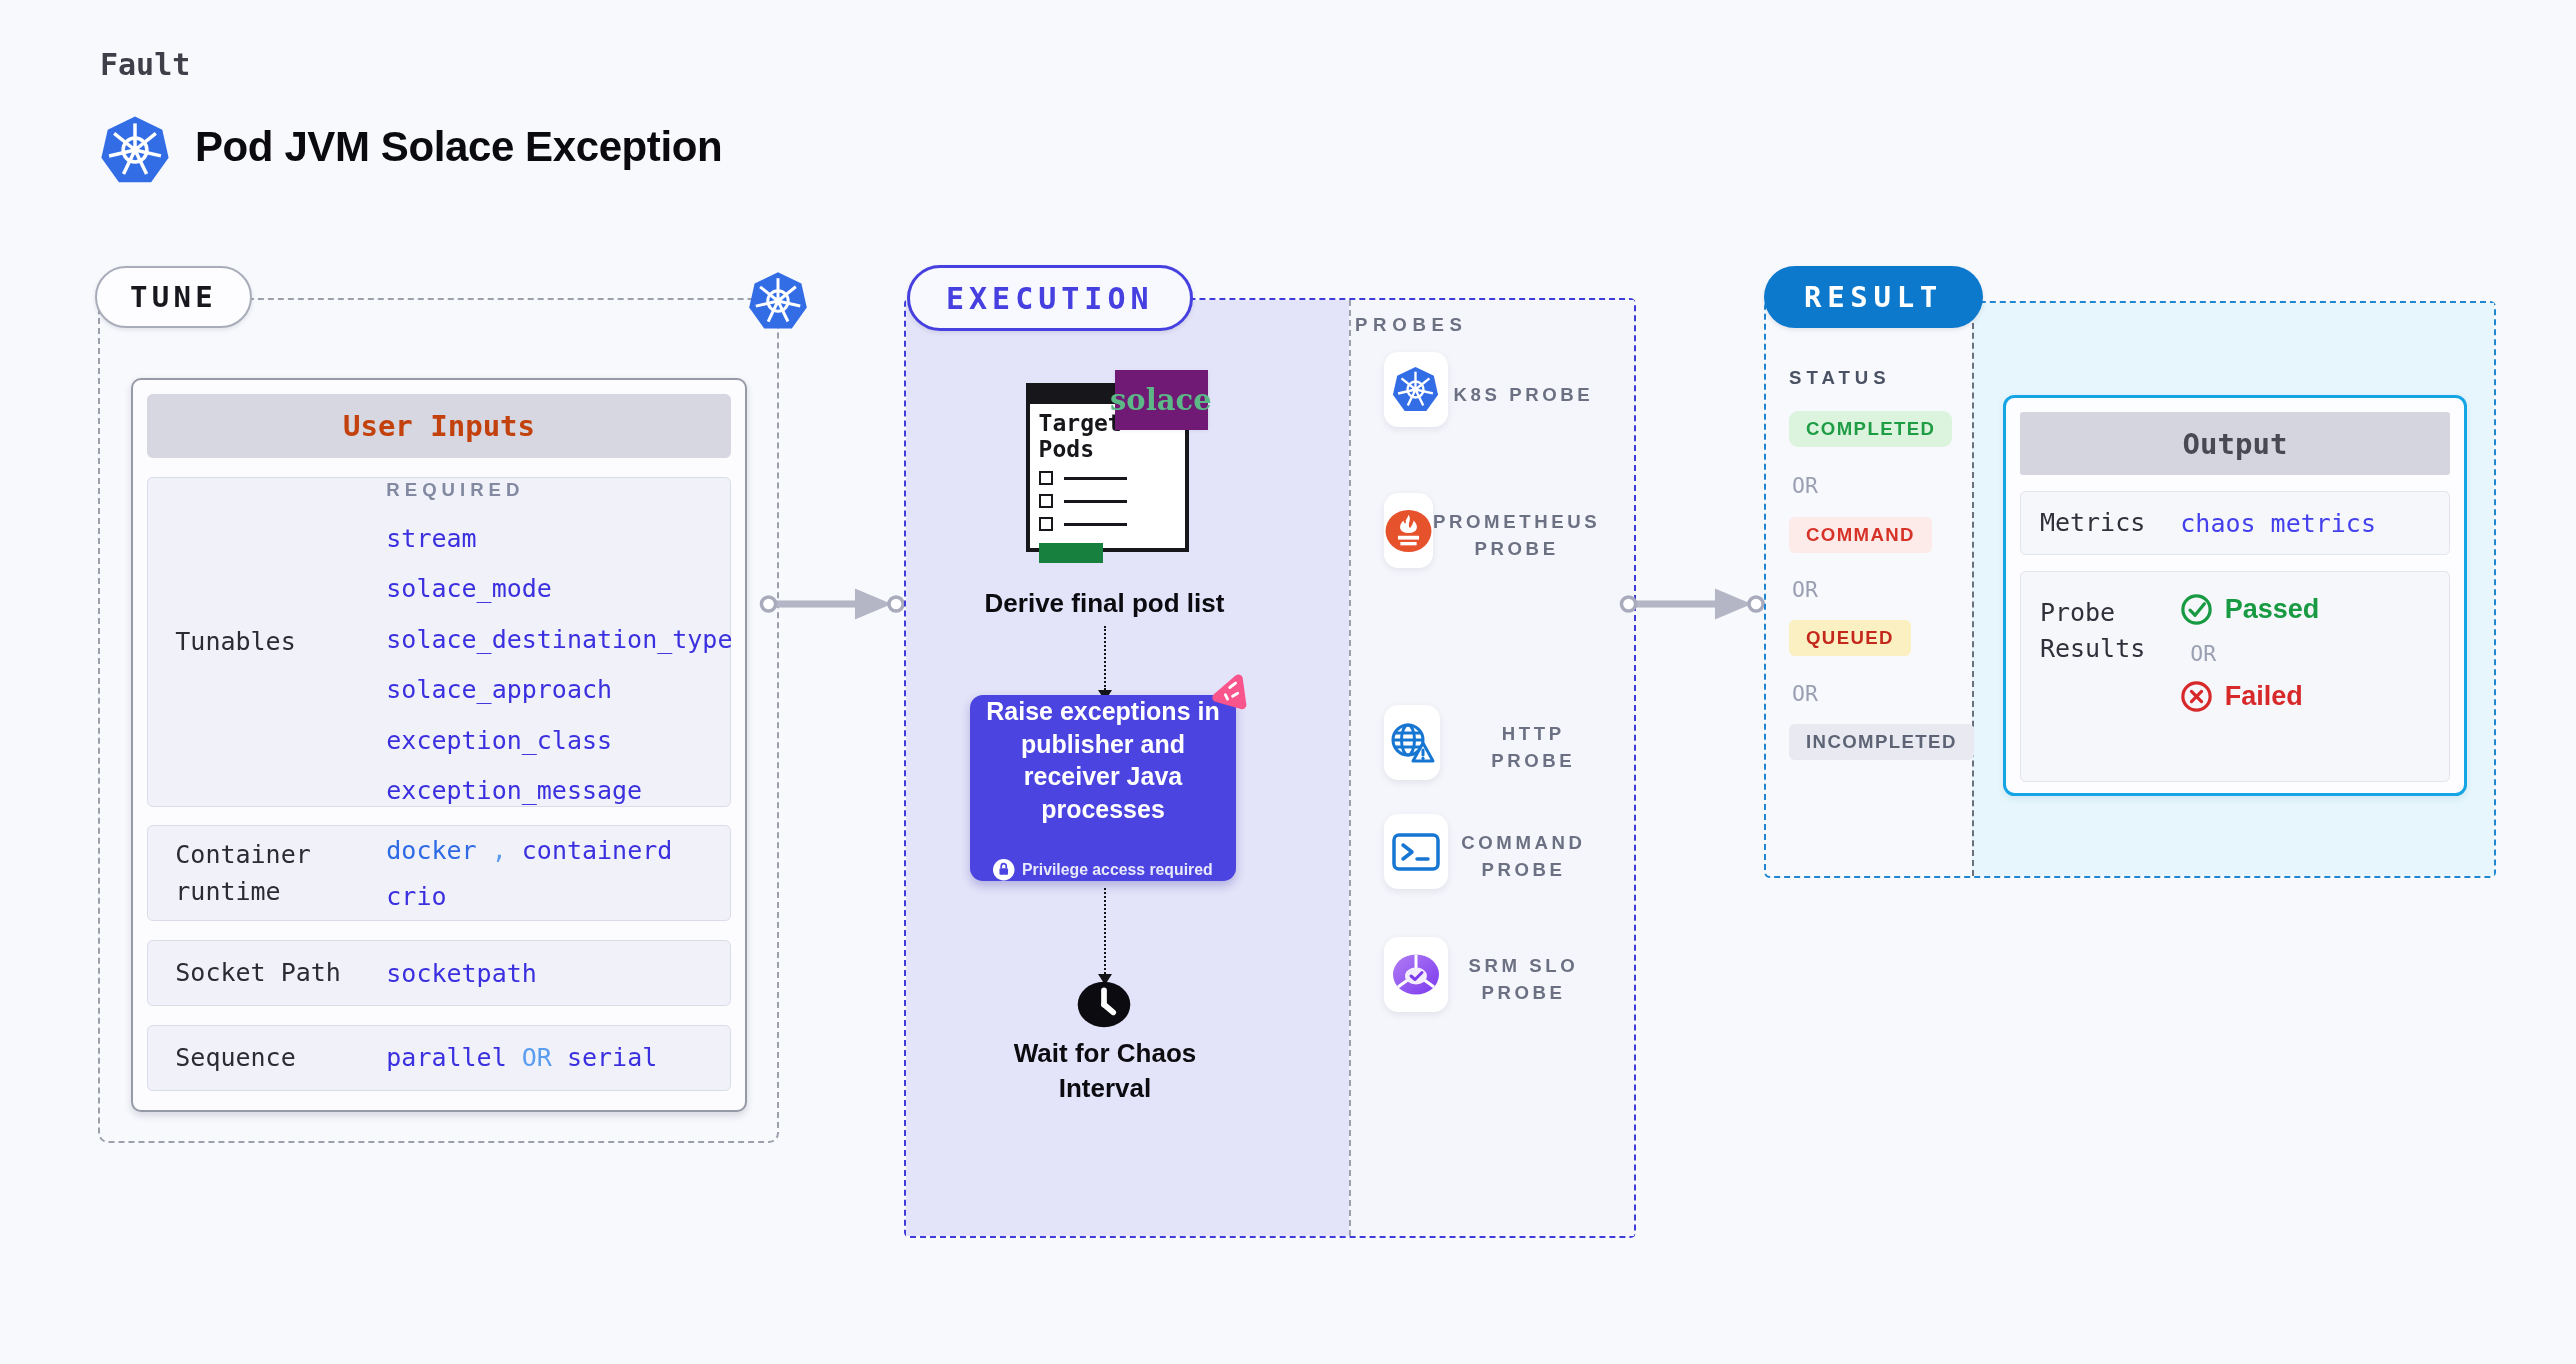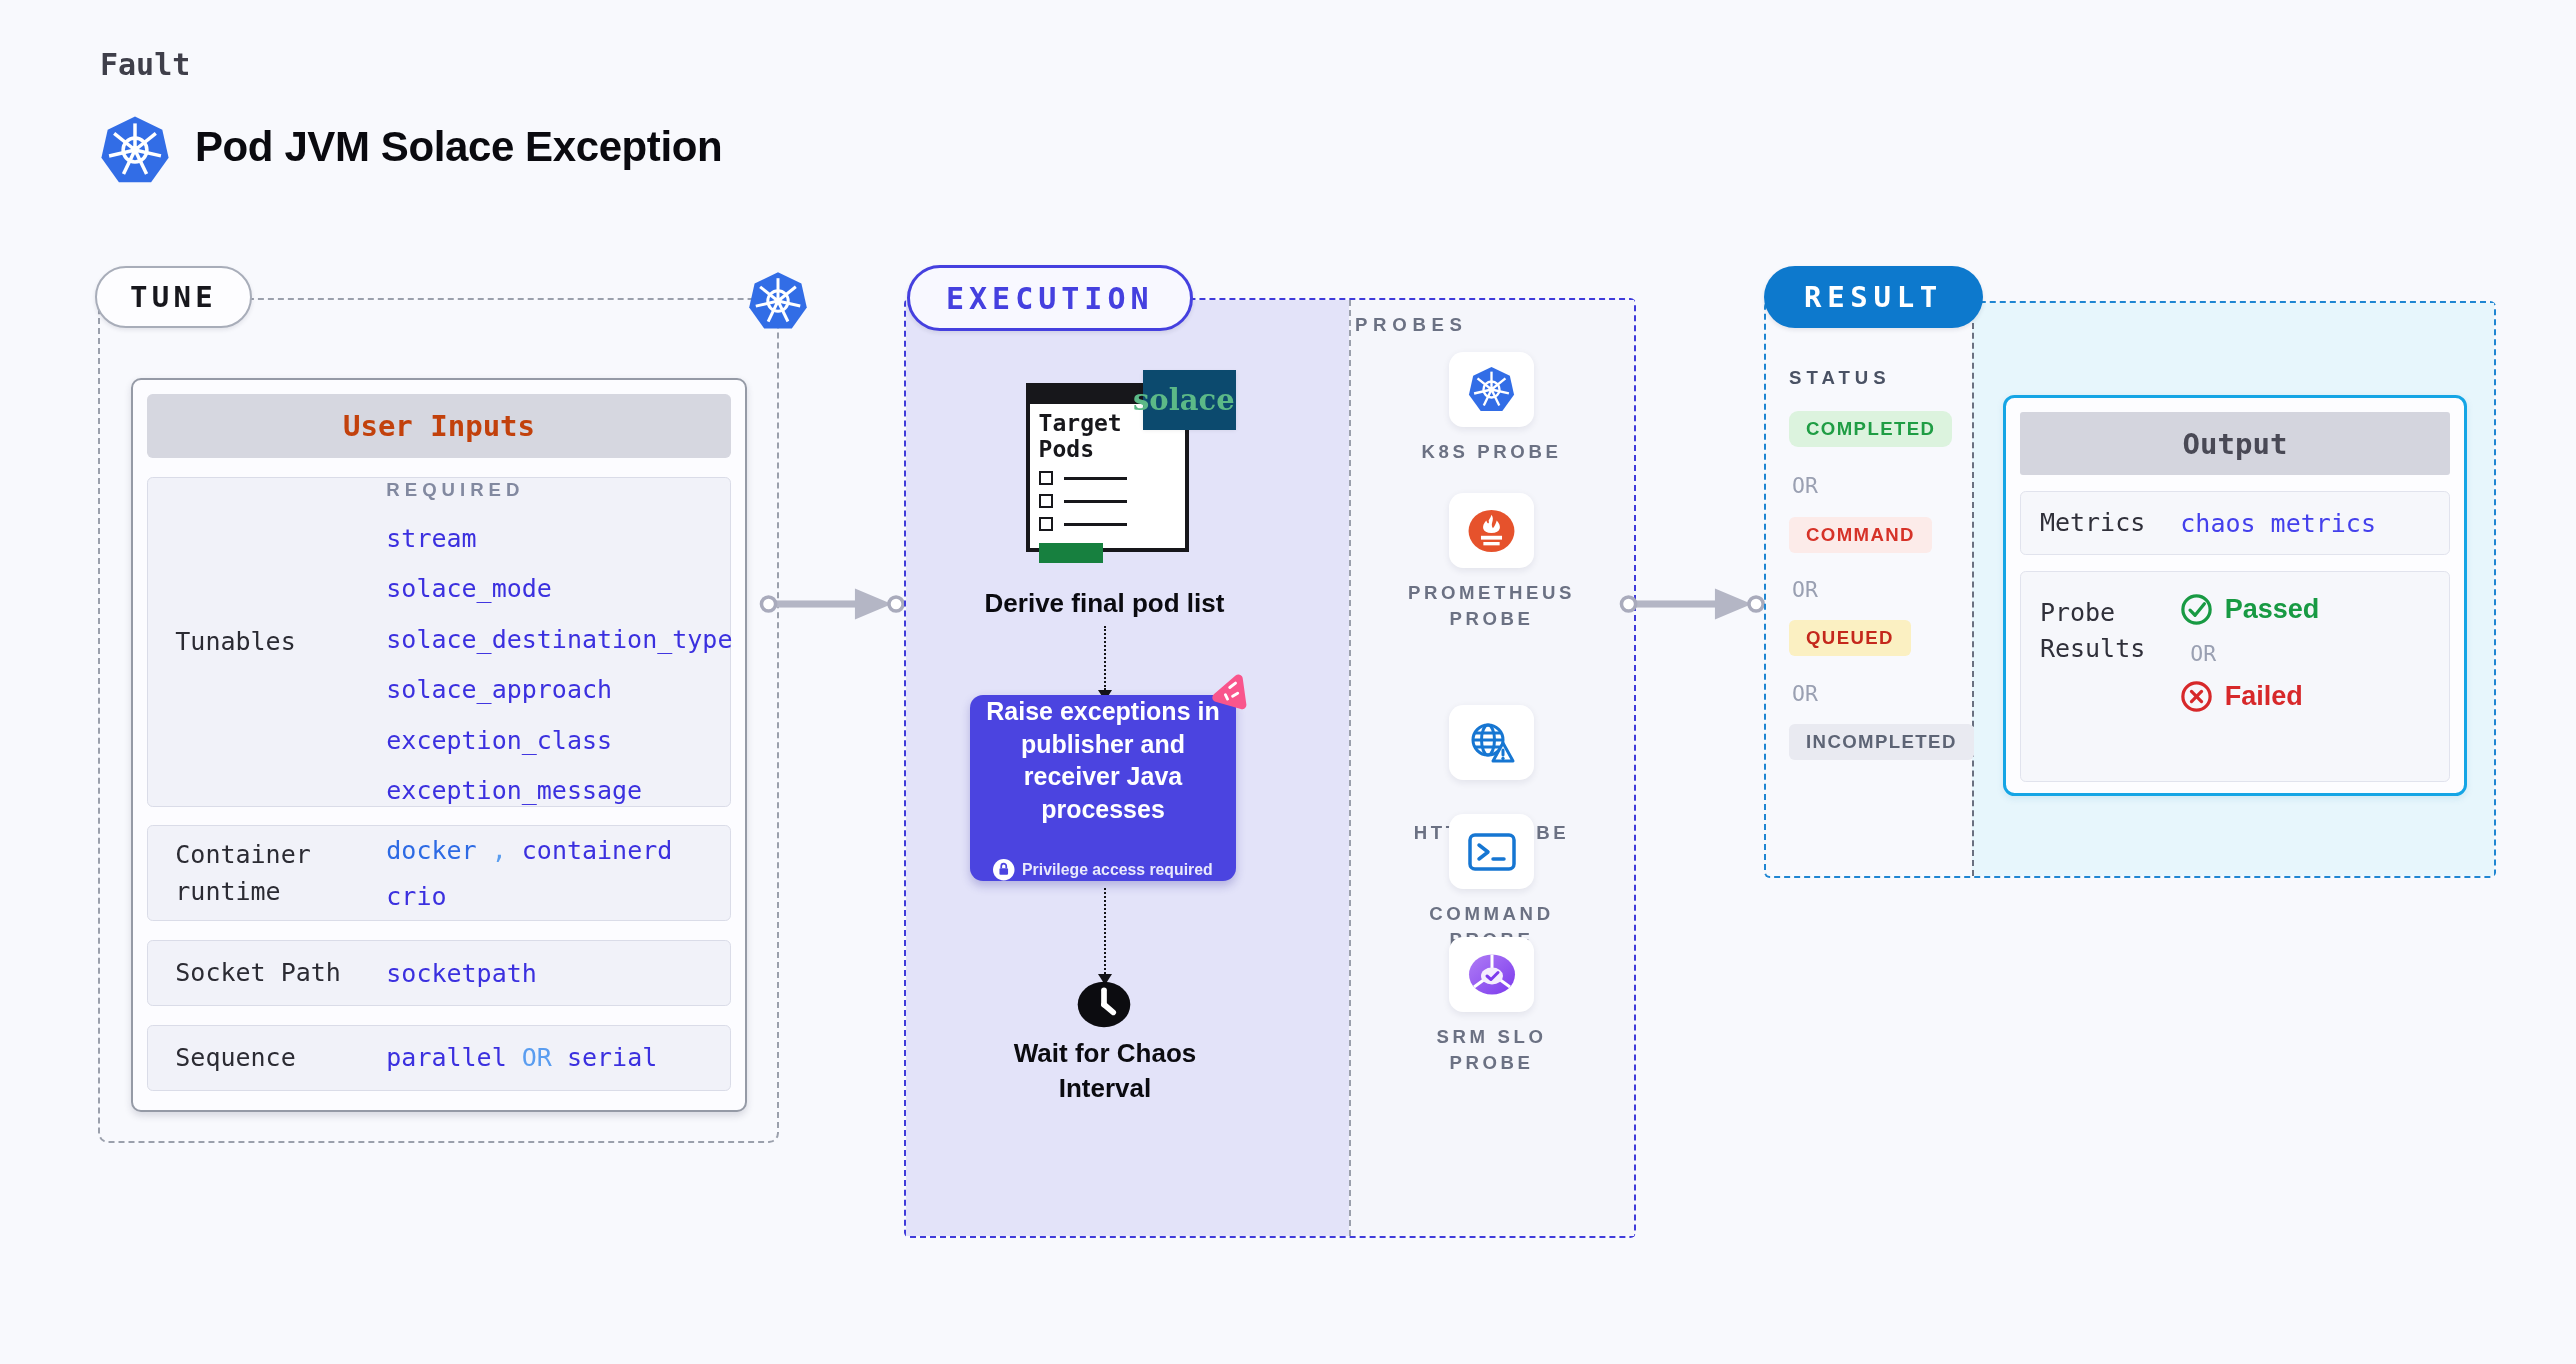--- a/index.html
+++ b/index.html
@@ -75,23 +75,23 @@
   
   .target-window { left:1026px; top:383px; width:163px; height:169px; background:#ffffff; border:4.3px solid #17171b; }
   .target-titlebar { height:17px; background:#17171b; }
   .target-body { padding:5.7px 8.6px; }
   .target-title { font-family:"DejaVu Sans Mono",monospace; font-weight:800; font-size:23px; line-height:1.15; color:#17171b; }
   .check-row { display:flex; align-items:center; margin-top:8.6px; }
   .check-box { width:14.3px; height:14.3px; border:2.9px solid #17171b; }
   .check-line { width:63px; height:2.9px; background:#17171b; margin-left:11.5px; }
   .green-bar { width:64px; height:20px; background:#17803f; margin-top:11.5px; }
   .solace-card {
-    left:1143px; top:370px; width:93px; height:60px; background:#0c4a6e;
+    left:1115px; top:370px; width:93px; height:60px; background:#701a75;
     box-shadow:0 1.4px 4.3px rgba(0,0,0,.08);
-    display:flex; align-items:center; justify-content:flex-end;
+    display:flex; align-items:center; justify-content:center;
   }
   .solace-text { font-family:"DejaVu Serif", serif; font-weight:700; font-size:29px; color:#5cb987; }
   .solace-dot { display:inline-block; width:10px; height:10px; border-radius:50%; background:#5cb987; margin-left:1.4px; }
   .step-label { font-size:26px; font-weight:800; color:#0b0b10; text-align:center; line-height:1.35; }
   .derive-label { left:954px; top:586px; width:301px; }
   .wait-label { left:976px; top:1036px; width:258px; }
   .dot-arrow { width:21.5px; }
   .dot-line { border-left:2.9px dotted #141418; height:100%; margin-left:9.3px; }
   .dot-head { width:0; height:0; border-left:7.9px solid transparent; border-right:7.9px solid transparent; border-top:11.5px solid #141418; margin-left:2.9px; }
   .dot-arrow-1 { left:1095px; top:626px; height:64px; }
@@ -103,21 +103,21 @@
     gap:24px;
   }
   .purple-text { width:236px; text-align:center; color:#ffffff; font-size:25px; font-weight:800; line-height:1.3; }
   .privilege-row { display:flex; align-items:center; margin-top:10px; }
   .privilege-text { color:#e9e9fc; font-size:15.8px; font-weight:600; margin-left:7.2px; }
   .pink-icon { left:1208px; top:673px; }
   .clock-icon { left:1077px; top:981px; }
 
   
   .probes-title { left:1355px; top:314px; font-size:18.6px; font-weight:700; letter-spacing:5.7px; color:#6b7183; }
-  .probe-item { position:absolute; left:1384px; width:215px; display:flex; flex-direction:column; align-items:center; }
+  .probe-item { position:absolute; left:1384px; width:215px; display:flex; flex-direction:row; align-items:center; }
   .probe-card {
     width:85px; height:75px; background:#ffffff; border-radius:14.3px;
     box-shadow:0 2.1px 7.2px rgba(30,30,60,.08);
     display:flex; align-items:center; justify-content:center;
   }
   .probe-label { margin-top:11.5px; font-size:18.6px; font-weight:700; letter-spacing:3.6px; color:#6b7183; text-align:center; line-height:1.45; width:201px; }
 
   
   .status-title { left:1789px; top:367px; font-size:18.6px; font-weight:700; letter-spacing:5px; color:#4a5264; }
   .status-badge {

